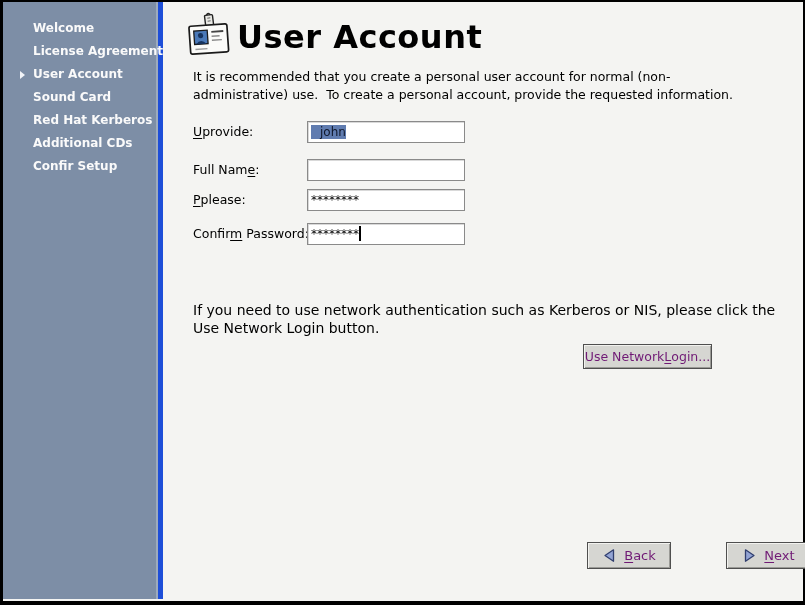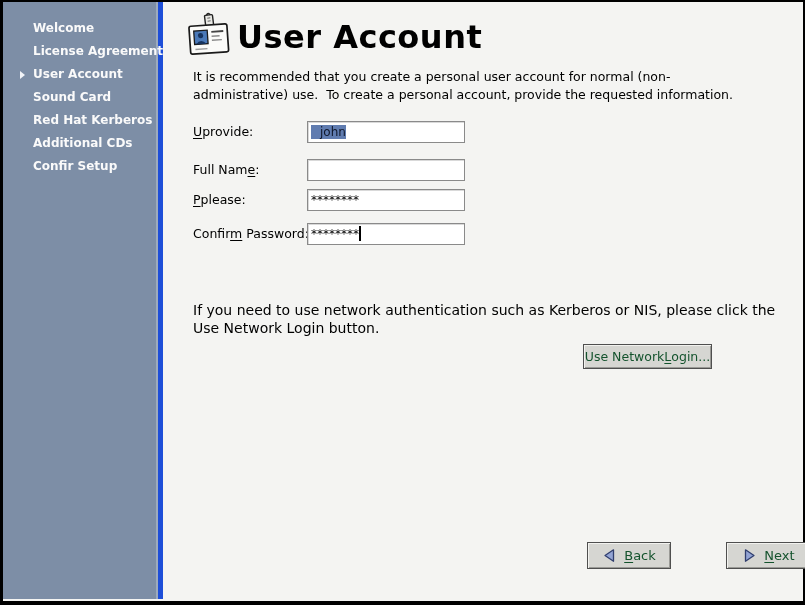--- a/index.html
+++ b/index.html
@@ -72,21 +72,21 @@
   .mn { text-decoration: underline; text-underline-offset: 2px; }
 
   
   .network-note { position: absolute; left: 30px; top: 299px; font-size: 14px; line-height: 18px; }
 
   .btn {
     background: #d6d6d2;
     border: 1px solid #4f4f4f;
     box-shadow: inset 1px 1px 0 #f2f2ef, inset -1px -1px 0 #9a9a96;
     font-family: "DejaVu Sans", "Liberation Sans", sans-serif;
-    font-size: 12.5px; color: #14532d;
+    font-size: 12.5px; color: #701a75;
     display: flex; align-items: center; justify-content: center;
     cursor: default;
   }
   .network-btn { position: absolute; left: 420px; top: 342px; width: 129px; height: 25px; }
 
   .back-btn { position: absolute; left: 424px; top: 540px; width: 84px; height: 27px; gap: 7px; font-size: 13px; }
   .next-btn { position: absolute; left: 518px; top: 540px; width: 85px; height: 27px; gap: 7px; font-size: 13px; margin-left: 45px; }
   .nav-arrow { width: 15px; height: 15px; flex: none; }
 </style>
 </head>

